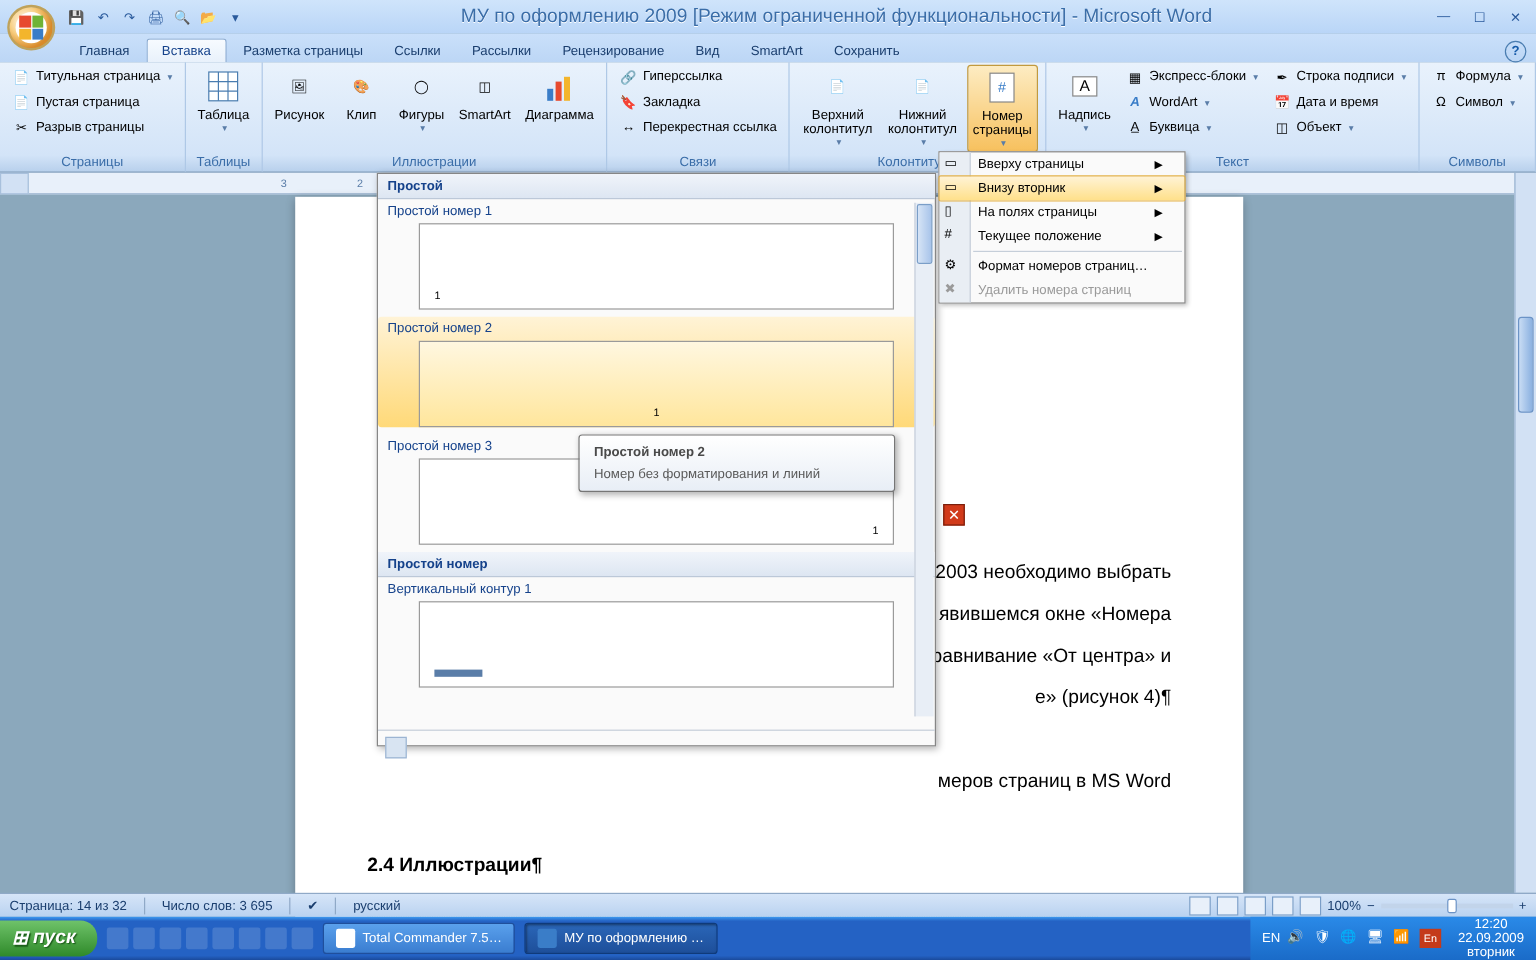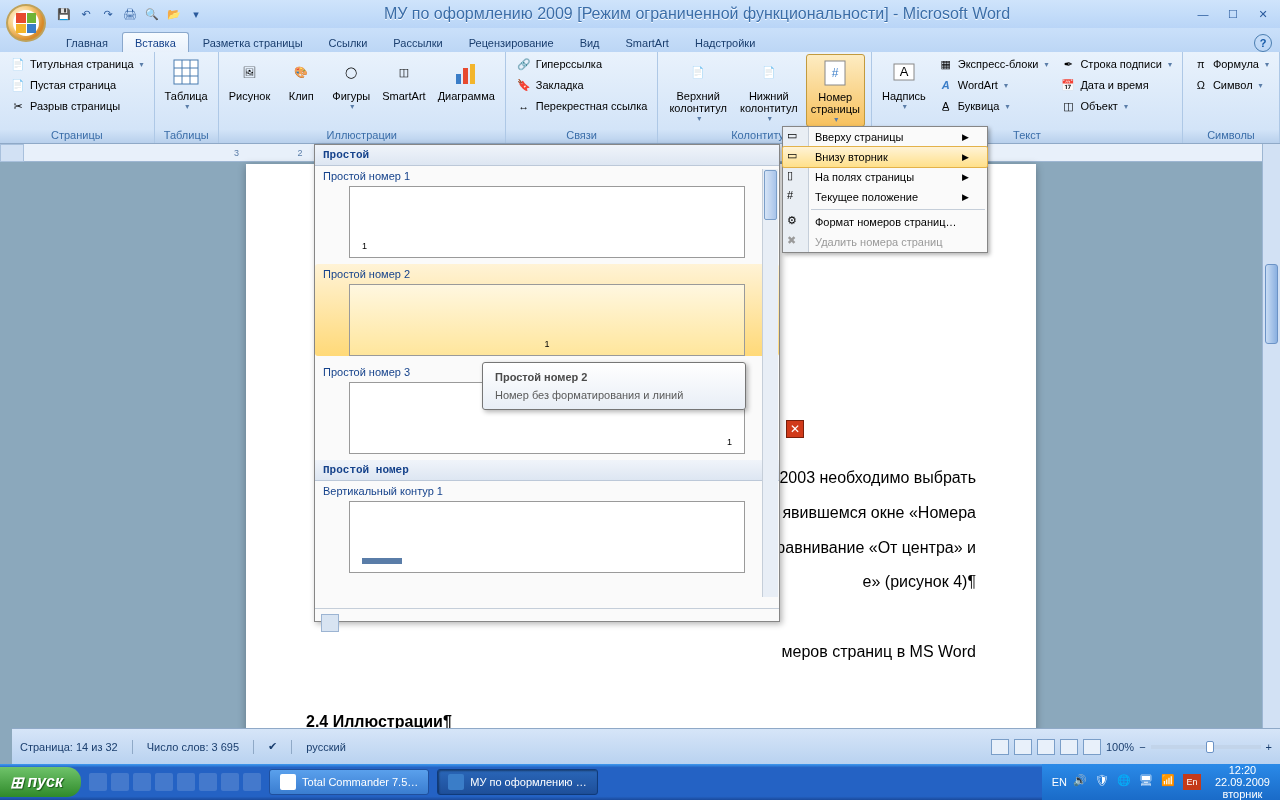--- a/index.html
+++ b/index.html
@@ -51,42 +51,42 @@
 .pn-menu .strip { position:absolute; left:0; top:0; bottom:0; width:26px; background:#e9eef4; border-right:1px solid #c5ced9; }
 .pn-item { position:relative; padding:4px 18px 4px 32px; cursor:pointer; display:flex; align-items:center; }
 .pn-item.hover { background:linear-gradient(#fff3d6,#ffe08a); border:1px solid #e3b24a; margin:-1px; border-radius:2px; }
 .pn-item .ic { position:absolute; left:4px; width:18px; height:16px; }
 .pn-item .arrow { margin-left:auto; font-size:9px; }
 .pn-sep { height:1px; background:#c5ced9; margin:2px 2px 2px 28px; }
 .pn-item.disabled { color:#9a9a9a; }
 
 
 .gallery { position:absolute; top:144px; left:314px; width:466px; height:478px; background:#fafafa; border:1px solid #868686; box-shadow:2px 2px 6px rgba(0,0,0,.3); z-index:35; display:flex; flex-direction:column; }
-.g-header { background:linear-gradient(#f0f4fa,#dde6f2); padding:4px 8px; font-weight:bold; color:#15428b; border-bottom:1px solid #bcc8d8;font-family:Liberation Mono, monospace; }
+.g-header { background:linear-gradient(#f0f4fa,#dde6f2); padding:4px 8px; font-weight:bold; color:#15428b; border-bottom:1px solid #bcc8d8; }
 .g-body { flex:1; overflow:hidden; }
 .g-item { padding:0 8px; }
 .g-item-title { color:#15428b; padding:4px 0 2px; }
 .g-preview { height:72px; border:1px solid #9a9a9a; background:#fff; margin:2px 26px 6px; position:relative; }
 .g-item.hover .g-preview { background:linear-gradient(#fff7e0,#ffe69c); }
 .g-item.hover { background:linear-gradient(#fff3d6,#ffd978); border-radius:3px; }
 .g-footer { padding:6px 8px 6px 30px; color:#8a8a8a; border-top:1px solid #c5ced9; position:relative; }
 .g-footer .ic { position:absolute; left:6px; top:5px; width:18px; height:18px; background:#d8e4f2; border:1px solid #9cb4d2; }
 .gallery-scroll { position:absolute; right:1px; top:24px; bottom:24px; width:16px; background:#e8eef6; border-left:1px solid #c5ced9; }
 .gallery-scroll .thumb { position:absolute; top:1px; left:1px; right:1px; height:50px; background:linear-gradient(90deg,#d6e4f6,#a8c4ea); border:1px solid #7a9ec8; border-radius:2px; }
 
 
 .tooltip { position:absolute; top:362px; left:482px; width:264px; background:linear-gradient(#fff,#e8eef6); border:1px solid #767676; border-radius:3px; box-shadow:2px 2px 5px rgba(0,0,0,.3); padding:8px 12px; z-index:50; }
 .tooltip .tt-title { font-weight:bold; color:#4a4a4a; margin-bottom:6px; }
 .tooltip .tt-desc { color:#5a5a5a; }
 
 
 .frame-x { position:absolute; top:420px; left:786px; width:18px; height:18px; background:#d13a1a; border:1px solid #7a1f0c; color:#fff; display:flex; align-items:center; justify-content:center; font-size:12px; z-index:30; }
 
 
-.statusbar { position:absolute; bottom:36px; left:12px; right:0; height:36px; background:linear-gradient(#d6e5f8,#b9d2f0); display:flex; align-items:center; padding:0 8px; color:#1a3e6e; gap:14px; border-top:1px solid #8fa9c7; }
+.statusbar { position:absolute; bottom:36px; left:0; right:0; height:20px; background:linear-gradient(#d6e5f8,#b9d2f0); display:flex; align-items:center; padding:0 8px; color:#1a3e6e; gap:14px; border-top:1px solid #8fa9c7; }
 .statusbar .sep { width:1px; height:14px; background:#8fa9c7; }
 .statusbar .right { margin-left:auto; display:flex; align-items:center; gap:5px; }
 .view-btn { width:18px; height:16px; border:1px solid #7a9ec8; background:#e8f0fa; }
 .zoom-slider { width:110px; height:4px; background:#c2d4ea; position:relative; }
 .zoom-slider .handle { position:absolute; left:50%; top:-4px; width:8px; height:12px; background:#fff; border:1px solid #6b93c6; border-radius:2px; }
 
 
 .taskbar { position:absolute; bottom:0; left:0; right:0; height:36px; background:linear-gradient(#3e9af0,#2462c4 10%,#2462c4 90%,#1a4a9c); display:flex; align-items:center; }
 .start { height:30px; padding:0 18px 0 10px; background:linear-gradient(#6fc36a,#2f8a2a); color:#fff; font-style:italic; font-weight:bold; font-size:16px; border-radius:0 14px 14px 0; display:flex; align-items:center; gap:4px; text-shadow:1px 1px 1px #1a5a18; }
 .ql { display:flex; gap:4px; margin-left:8px; }
@@ -131,21 +131,21 @@
 
 <div class="tabstrip">
   <div class="tab">Главная</div>
   <div class="tab active">Вставка</div>
   <div class="tab">Разметка страницы</div>
   <div class="tab">Ссылки</div>
   <div class="tab">Рассылки</div>
   <div class="tab">Рецензирование</div>
   <div class="tab">Вид</div>
   <div class="tab">SmartArt</div>
-  <div class="tab">Надстройки</div>
+  <div class="tab">Сохранить</div>
   <div class="help">?</div>
 </div>
 
 <div class="ribbon">
   <div class="group">
     <div class="group-body">
         <div class="vstack">
       <div class="smallbtn">
             <span class="ic">📄</span>
             <span>Титульная страница</span>

